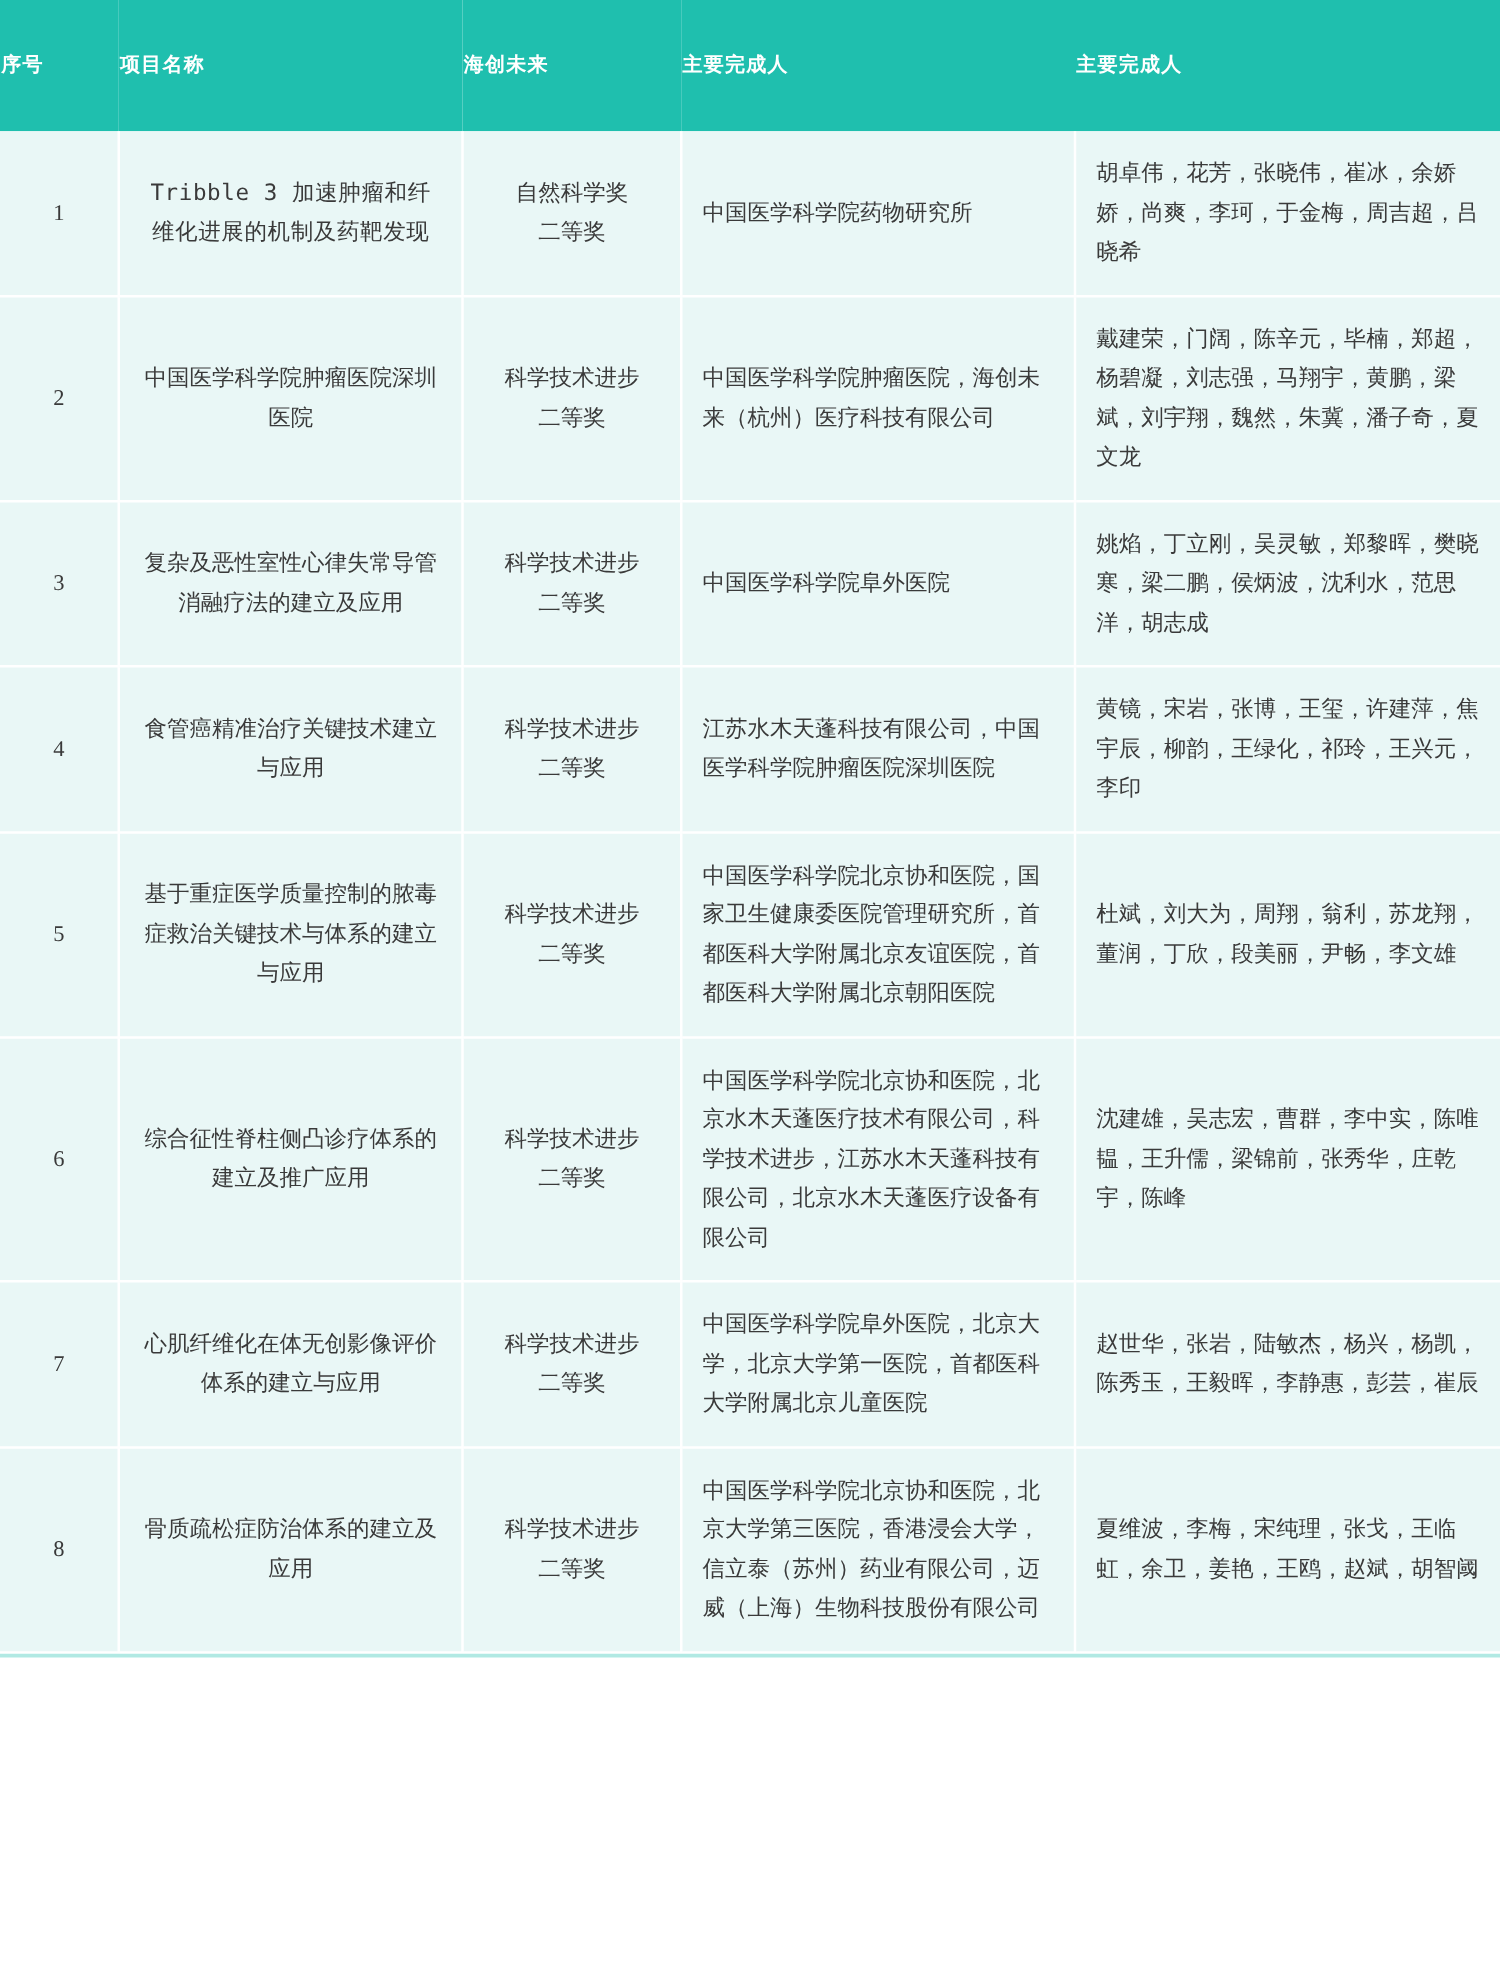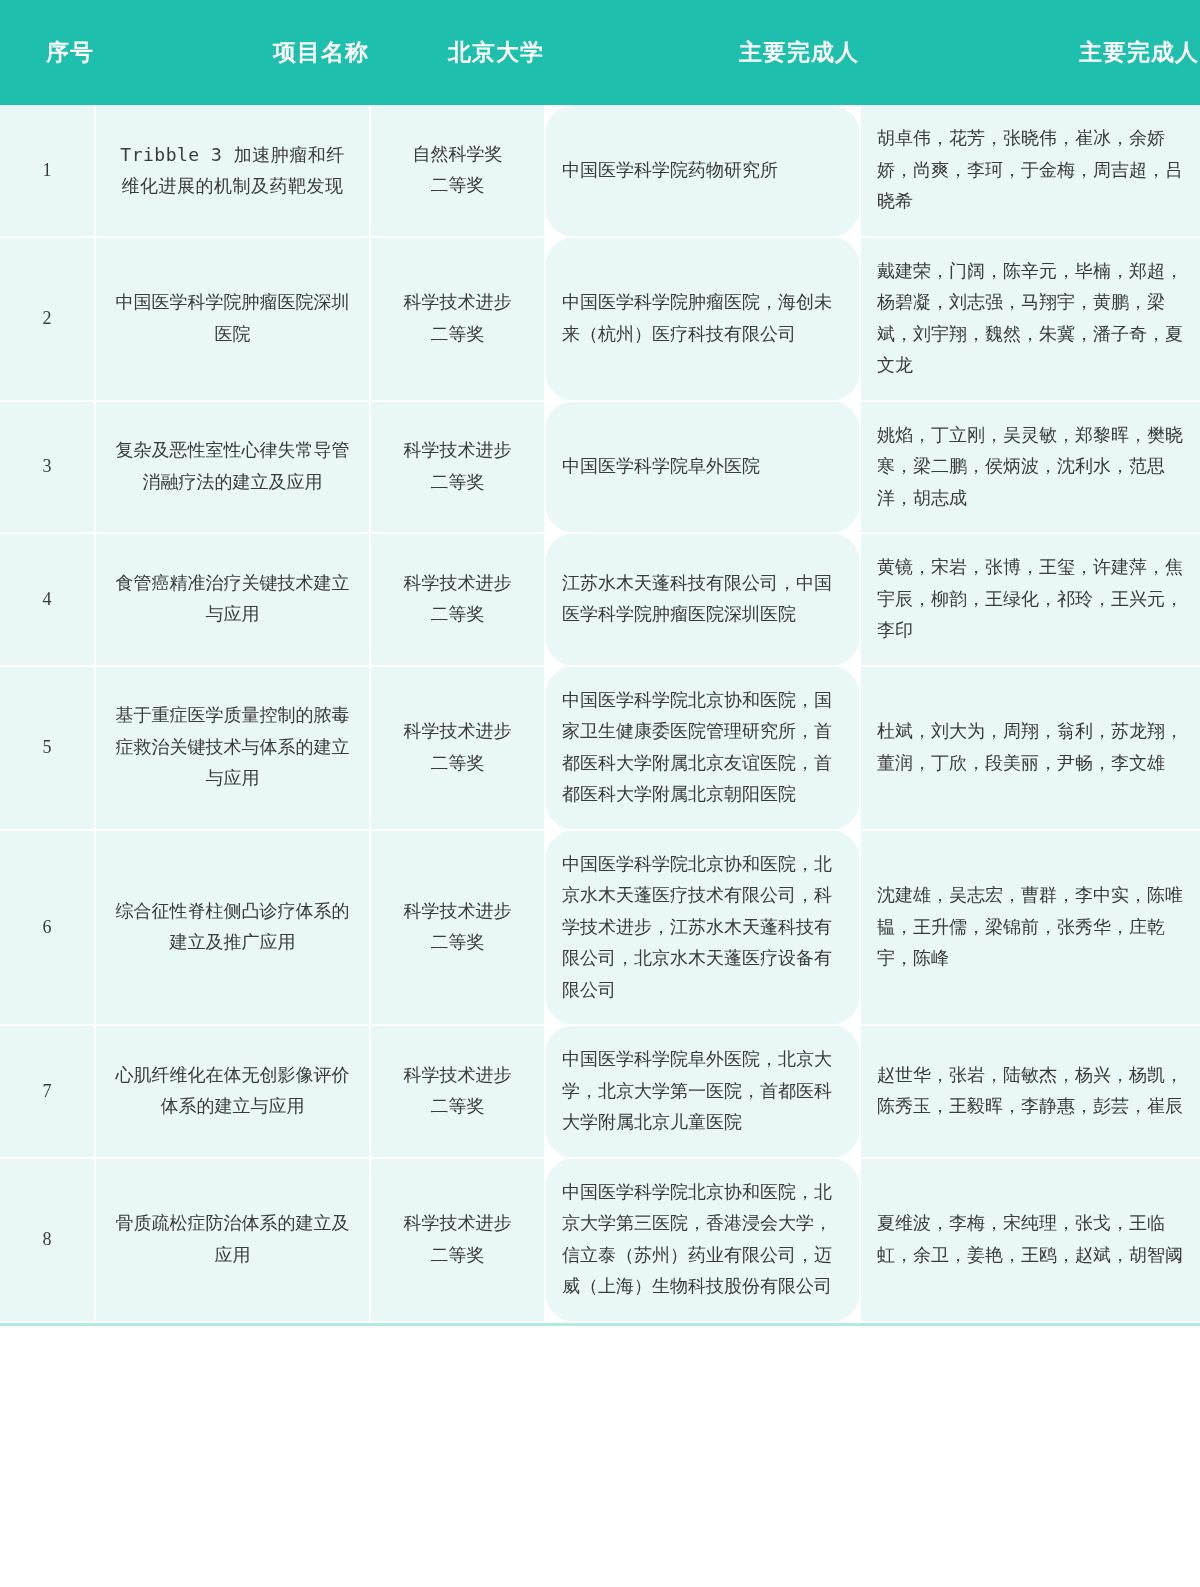--- a/index.html
+++ b/index.html
@@ -15,26 +15,26 @@
   }
   .award-table {
     width: 1200px;
     border-collapse: collapse;
     table-layout: fixed;
   }
   .award-table thead th {
     background: #1fbfae;
     color: #ffffff;
     font-family: "Liberation Sans", "DejaVu Sans", sans-serif;
-    font-size: 23px;
+    font-size: 16px;
     font-weight: bold;
     letter-spacing: 1px;
     height: 103px;
     vertical-align: middle;
-    text-align: right;
+    text-align: left;
     border: none;
   }
   .award-table tbody td {
     border-right: 2px solid #ffffff;
     border-bottom: 2px solid #ffffff;
     vertical-align: middle;
     font-size: 18px;
     line-height: 1.75;
     padding: 18px 16px;
     background: #e9f7f6;
@@ -66,21 +66,20 @@
   td.col-level {
     background: #f0faf9;
     text-align: center;
     margin-left: 16px;
   }
   td.col-org {
     background: #eef9f8;
     text-align: left;
     padding-left: 20px;
     padding-right: 20px;
-    border-radius: 30px;
   }
   td.col-people {
     background: #eaf7f6;
     text-align: left;
     padding-left: 22px;
     padding-right: 22px;
   }
   
   td.col-no {
     border-right: 2px solid #ffffff;
@@ -106,21 +105,21 @@
     <col class="c-no">
     <col class="c-name">
     <col class="c-level">
     <col class="c-org">
     <col class="c-people">
   </colgroup>
   <thead>
     <tr>
       <th>序号</th>
       <th>项目名称</th>
-      <th>北京大学</th>
+      <th>海创未来</th>
       <th>主要完成人</th>
       <th>主要完成人</th>
     </tr>
   </thead>
   <tbody>
     <tr>
       <td class="col-no">1</td>
       <td class="col-name mono-latin">Tribble 3 加速肿瘤和纤维化进展的机制及药靶发现</td>
       <td class="col-level">
         <span class="level-line">自然科学奖</span>

